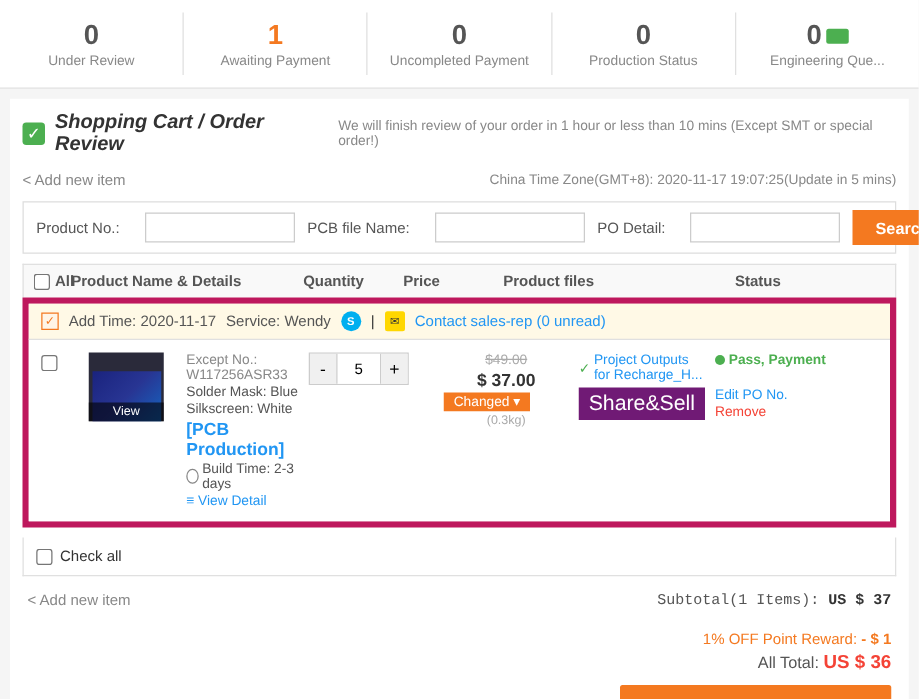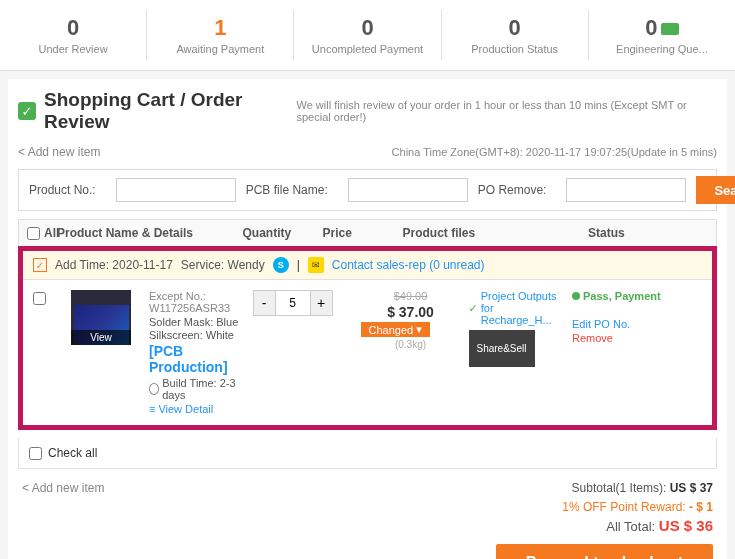--- a/index.html
+++ b/index.html
@@ -68,24 +68,25 @@
     .check-icon::after {
       content: '✓';
       color: #fff;
       font-size: 13px;
       position: absolute;
       top: 50%;
       left: 50%;
       transform: translate(-50%, -50%);
     }
     .section-title {
-      font-size: 19px;
+      font-size: 16px;
       font-weight: bold;
       color: #333;
       margin-right: 8px;
+      font-style: italic;
     }
     .section-subtitle {
       font-size: 11px;
       color: #888;
     }
 
     
     .action-row {
       display: flex;
       justify-content: space-between;
@@ -376,25 +377,25 @@
       display: flex;
       align-items: center;
       gap: 3px;
       margin-bottom: 4px;
     }
     .check-green {
       color: #4caf50;
       font-size: 11px;
     }
     .share-sell-btn {
-      background: #404040;
+      background: #701a75;
       color: #fff;
       border: none;
-      padding: 13px 8px;
-      font-size: 10px;
+      padding: 3px 8px;
+      font-size: 17px;
       cursor: pointer;
     }
     .status-col {
       font-size: 11px;
     }
     .status-pass {
       color: #4caf50;
       font-weight: bold;
       display: flex;
       align-items: center;
@@ -446,21 +447,22 @@
     }
     .footer-add-link::before {
       content: '< ';
     }
     .footer-totals {
       text-align: right;
       font-size: 12px;
     }
     .subtotal-line {
       color: #555;
-      margin-bottom: 5px;
+      margin-bottom: 17px;
+      font-family: Liberation Mono, monospace;
     }
     .subtotal-line strong {
       color: #333;
     }
     .point-reward {
       color: #f47920;
       margin-bottom: 3px;
     }
     .all-total {
       color: #555;
@@ -533,21 +535,21 @@
   <div class="search-bar">
     <div class="search-field">
       <label>Product No.:</label>
       <input type="text" style="">
     </div>
     <div class="search-field">
       <label>PCB file Name:</label>
       <input type="text" style="">
     </div>
     <div class="search-field">
-      <label>PO Remove:</label>
+      <label>PO Detail:</label>
       <input type="text" style="">
     </div>
     <button class="search-btn">Search</button>
   </div>
 
   <div class="table-header">
     <div class="col-all">
       <input type="checkbox" style="">
       <span>All</span>
     </div>

